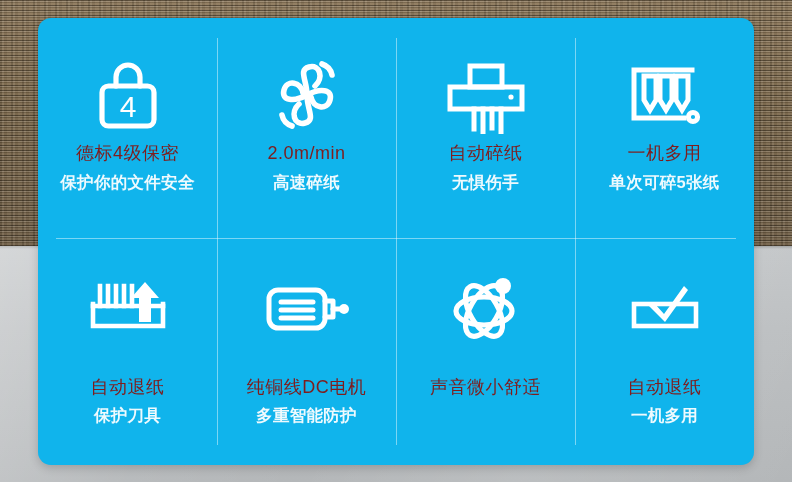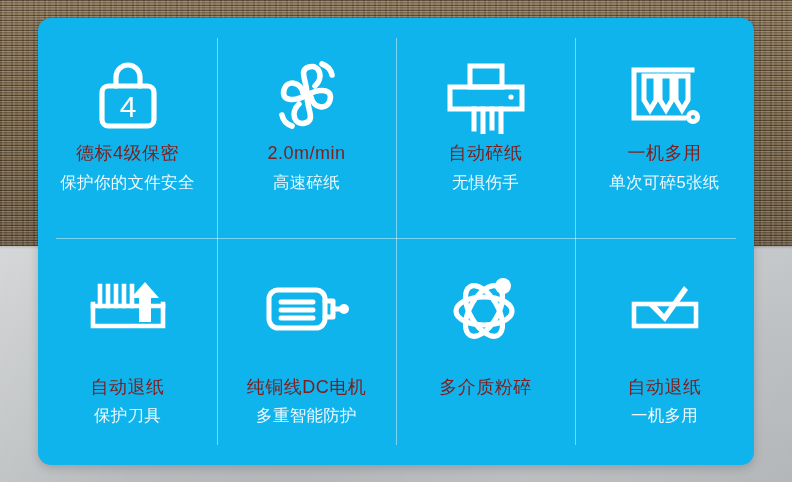--- a/index.html
+++ b/index.html
@@ -126,21 +126,21 @@
     font-weight: normal;
     color: #7f1d1d;
     letter-spacing: 0.5px;
     line-height: 1.1;
     white-space: nowrap;
   }
   .cell.r2 .title { margin-top: 28px; }
   .subtitle {
     margin-top: 9px;
     font-size: 16.5px;
-    font-weight: normal;
+    font-weight: bold;
     color: rgba(255,255,255,0.93);
     letter-spacing: 0.3px;
     line-height: 1.1;
     white-space: nowrap;
     text-align: center;
   }
 
   
   .divider-h {
     position: absolute;
@@ -283,21 +283,21 @@
         <div class="icon-wrap">
           <svg width="86" height="72" viewBox="0 0 86 72">
             <g fill="none" stroke="#ffffff" stroke-width="5.2">
               <ellipse cx="41" cy="38" rx="28" ry="14"></ellipse>
               <ellipse cx="41" cy="38" rx="28" ry="14" transform="rotate(60 41 38)"></ellipse>
               <ellipse cx="41" cy="38" rx="28" ry="14" transform="rotate(120 41 38)"></ellipse>
             </g>
             <circle cx="60" cy="13" r="8" fill="#ffffff"></circle>
           </svg>
         </div>
-        <div class="title">多介质粉碎</div>
+        <div class="title">声音微小舒适</div>
       </div>
 
       <div class="cell r2">
         <div class="icon-wrap">
           <svg width="86" height="70" viewBox="0 0 86 70">
             <rect x="12" y="30" width="62" height="22" fill="none" stroke="#ffffff" stroke-width="4.6"></rect>
             <path d="M33 30 L42 40 L62 12 L66 16 L43 48 L27 32 Z" fill="#ffffff"></path>
           </svg>
         </div>
         <div class="title">自动退纸</div>

